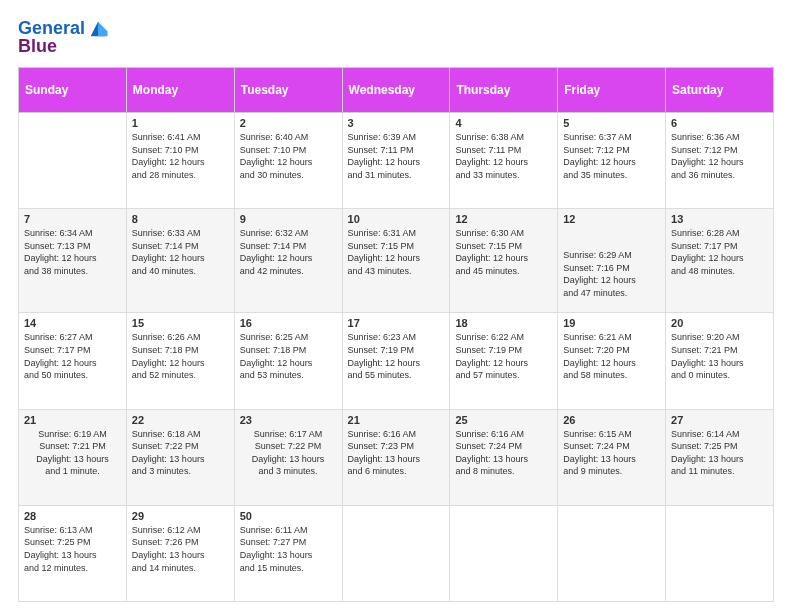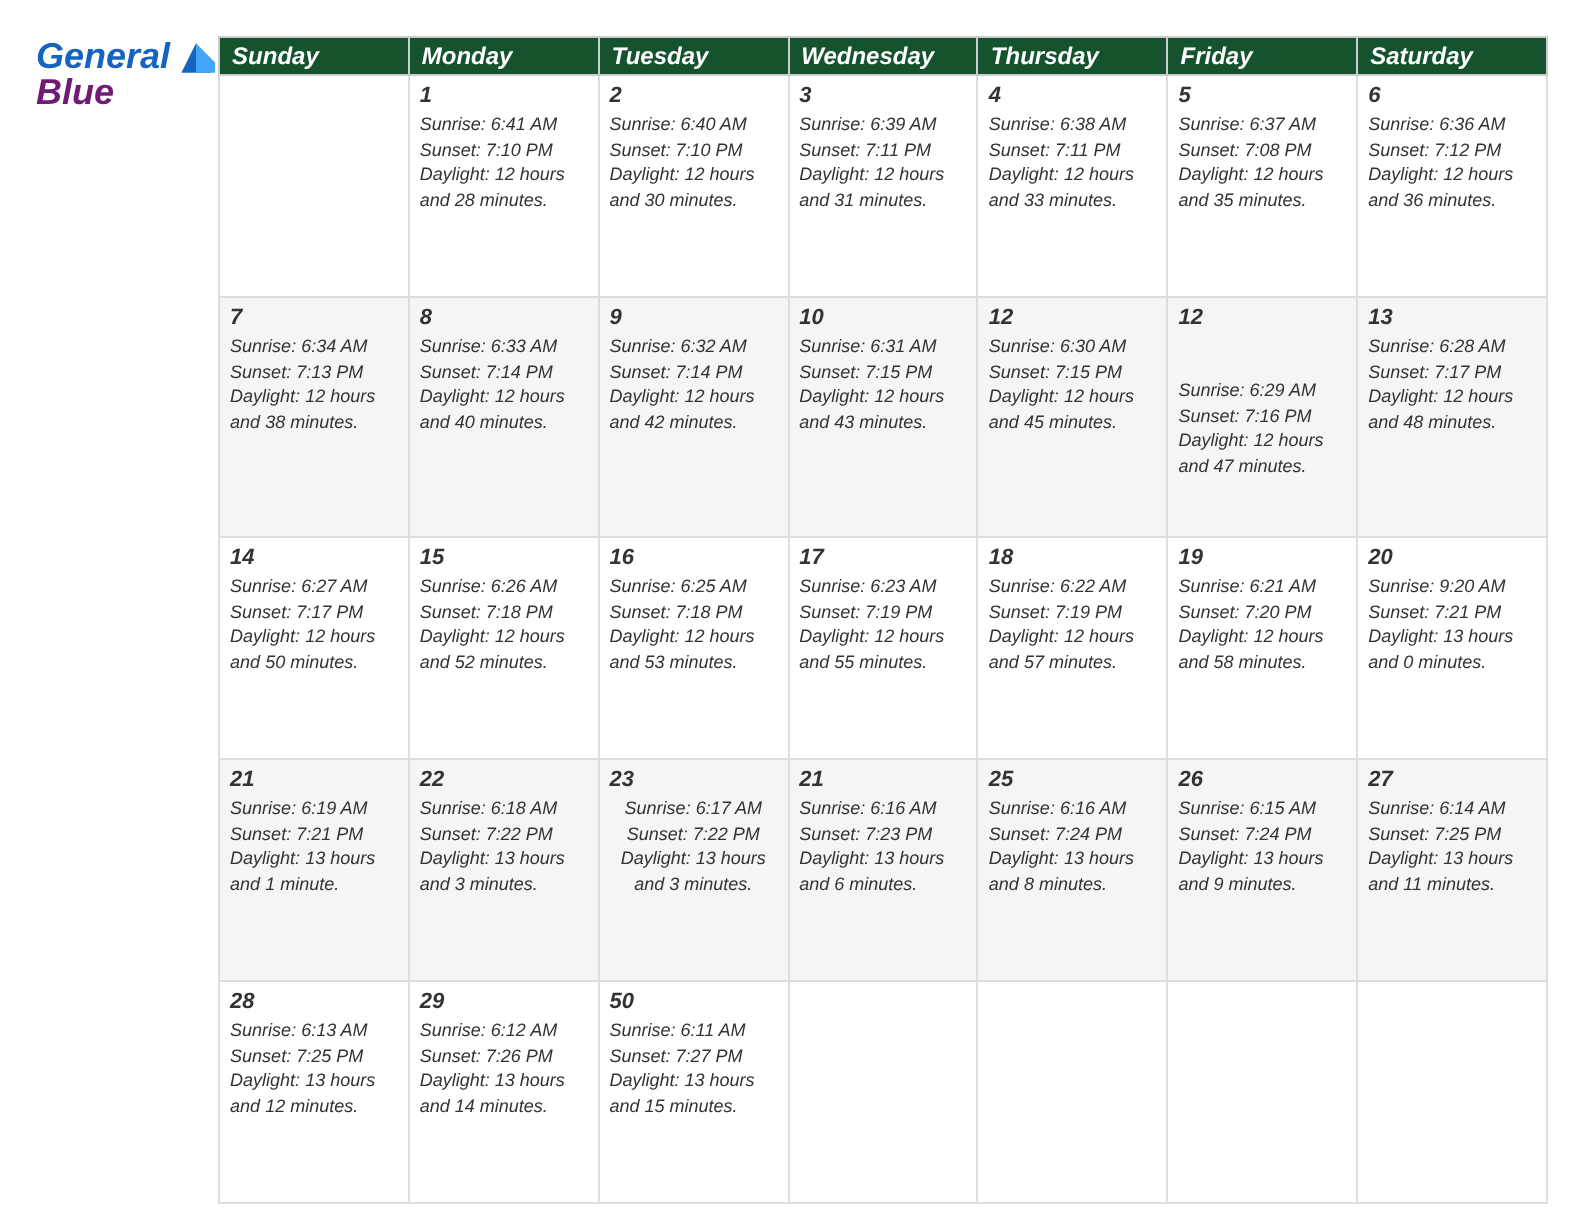--- a/index.html
+++ b/index.html
@@ -8,22 +8,21 @@
       height: 612px;
       font-family: Arial, sans-serif;
       background: #fff;
       overflow: hidden;
     }
     .page {
       width: 792px;
       height: 612px;
       padding: 18px 18px 10px 18px;
       display: flex;
-      flex-direction: row;
-      font-style: italic;
+      flex-direction: column;
     }
     .header {
       display: flex;
       justify-content: space-between;
       align-items: flex-start;
       margin-bottom: 10px;
     }
     .logo {
       display: flex;
       align-items: center;
@@ -53,26 +52,26 @@
     .title-block .location {
       font-size: 14px;
       color: #555;
     }
     .calendar {
       width: 100%;
       border-collapse: collapse;
       flex: 1;
     }
     .calendar th {
-      background: #14532d;
+      background: #d946ef;
       color: #fff;
       font-size: 12px;
       font-weight: bold;
       text-align: left;
-      padding: 2px 6px;
+      padding: 15px 6px;
       border: 1px solid #ccc;
     }
     .calendar td {
       vertical-align: top;
       border: 1px solid #ddd;
       padding: 4px 5px;
       width: calc(100% / 7);
       font-size: 9.5px;
       color: #333;
       background: #fff;
@@ -160,21 +159,21 @@
           <td>
             <span class="day-number">4</span>
             <div class="day-info" style="white-space: pre-line;">Sunrise: 6:38 AM
 Sunset: 7:11 PM
 Daylight: 12 hours
 and 33 minutes.</div>
           </td>
           <td>
             <span class="day-number">5</span>
             <div class="day-info" style="white-space: pre-line;">Sunrise: 6:37 AM
-Sunset: 7:08 PM
+Sunset: 7:12 PM
 Daylight: 12 hours
 and 35 minutes.</div>
           </td>
           <td>
             <span class="day-number">6</span>
             <div class="day-info" style="white-space: pre-line;">Sunrise: 6:36 AM
 Sunset: 7:12 PM
 Daylight: 12 hours
 and 36 minutes.</div>
           </td>
@@ -277,21 +276,21 @@
             <span class="day-number">20</span>
             <div class="day-info" style="white-space: pre-line;">Sunrise: 9:20 AM
 Sunset: 7:21 PM
 Daylight: 13 hours
 and 0 minutes.</div>
           </td>
         </tr>
         <tr>
           <td>
             <span class="day-number">21</span>
-            <div class="day-info" style="white-space: pre-line;">Sunrise: 6:19 AM
+            <div class="day-info" style="white-space: pre-line; text-align: center;">Sunrise: 6:19 AM
 Sunset: 7:21 PM
 Daylight: 13 hours
 and 1 minute.</div>
           </td>
           <td>
             <span class="day-number">22</span>
             <div class="day-info" style="white-space: pre-line;">Sunrise: 6:18 AM
 Sunset: 7:22 PM
 Daylight: 13 hours
 and 3 minutes.</div>

